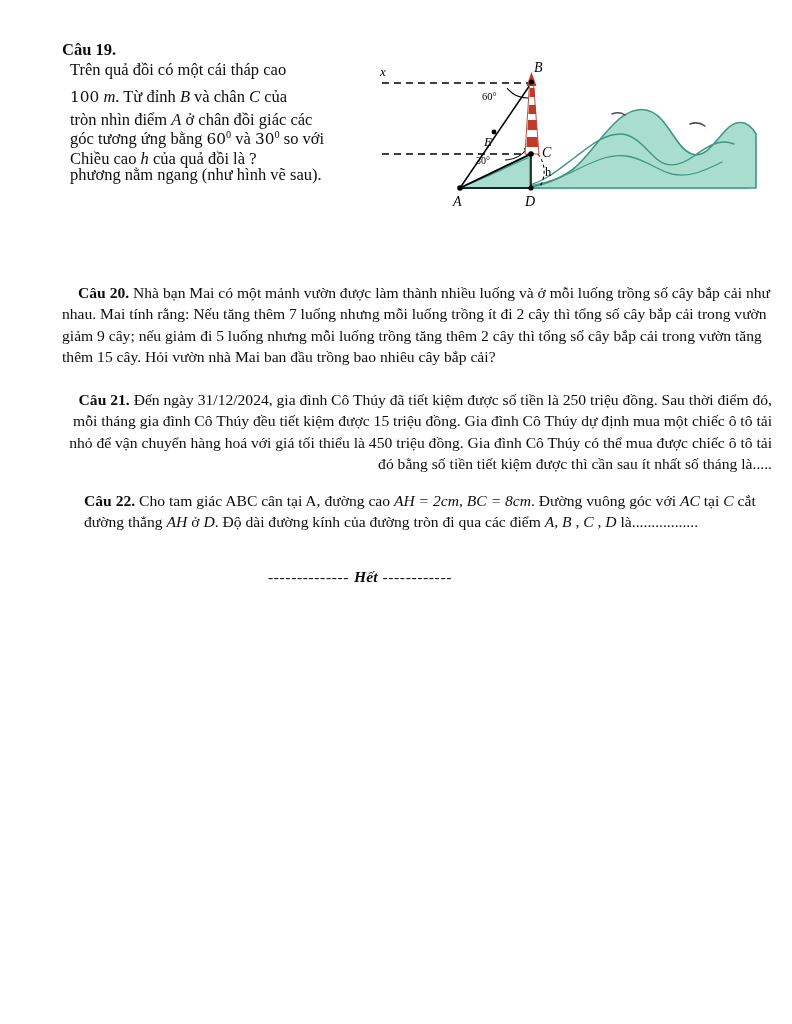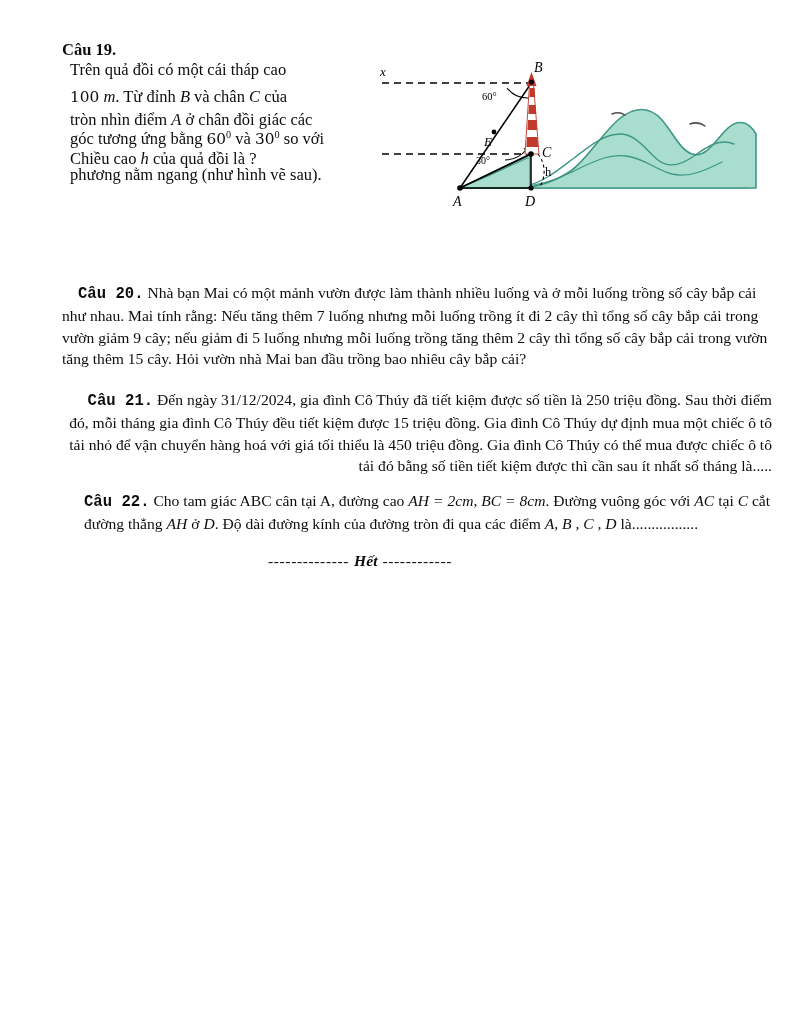--- a/index.html
+++ b/index.html
@@ -5,21 +5,21 @@
   html,body{margin:0;padding:0;background:#ffffff;}
   body{
     width:792px;height:1024px;position:relative;overflow:hidden;
     font-family:"Liberation Serif","DejaVu Serif",serif;
     color:#0d0d0d;
     -webkit-font-smoothing:antialiased;
   }
   .page{position:absolute;inset:0;background:#fff;}
 
   
-  .q-label{font-weight:bold;font-family:Liberation Mono, monospace;}
+  .q-label{font-weight:bold;}
   .mathit{font-style:italic;font-family:"Liberation Serif","DejaVu Serif",serif;}
   .num{font-family:"DejaVu Serif",serif;font-size:.93em;}
   sup.deg{font-size:.62em;vertical-align:super;line-height:0;}
 
   
   #cau19{
     position:absolute;left:62px;top:42px;width:310px;
     font-size:16.5px;line-height:1.0;
   }
   #cau19 .head{font-weight:bold;font-size:16.5px;margin:0 0 3px 0;}
@@ -40,21 +40,21 @@
   }
   .para p{margin:0;}
   #cau20{top:282px;}
   #cau21{top:389px;}
   #cau22{top:490px;margin-left:22px;}
 
   #cau20 .first{text-indent:16px;}
   #cau21 .first{text-indent:6px;text-align:right;}
 
   .footer{
-    position:absolute;left:0;top:552px;width:720px;text-align:center;
+    position:absolute;left:0;top:568px;width:720px;text-align:center;
     font-size:15.6px;
   }
   .footer .dash{letter-spacing:.6px;}
   .footer .het{font-weight:bold;font-style:italic;padding:0 5px;}
 </style>
 </head>
 <body>
 
 <div class="page">
 

